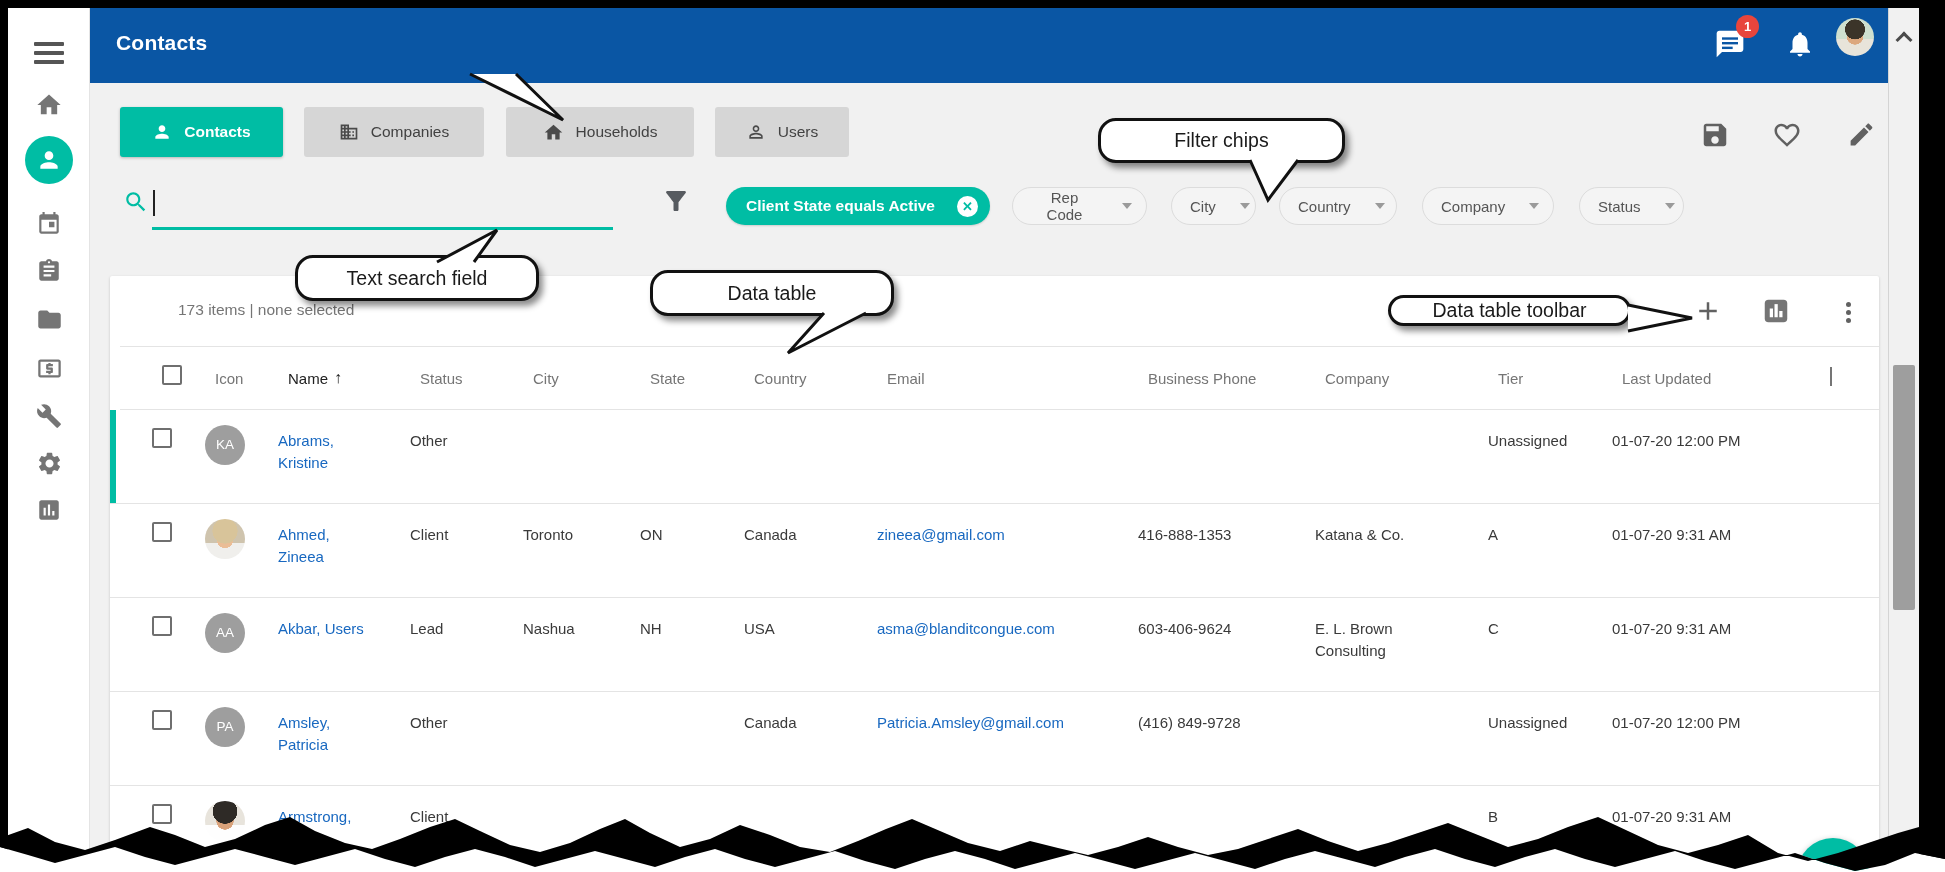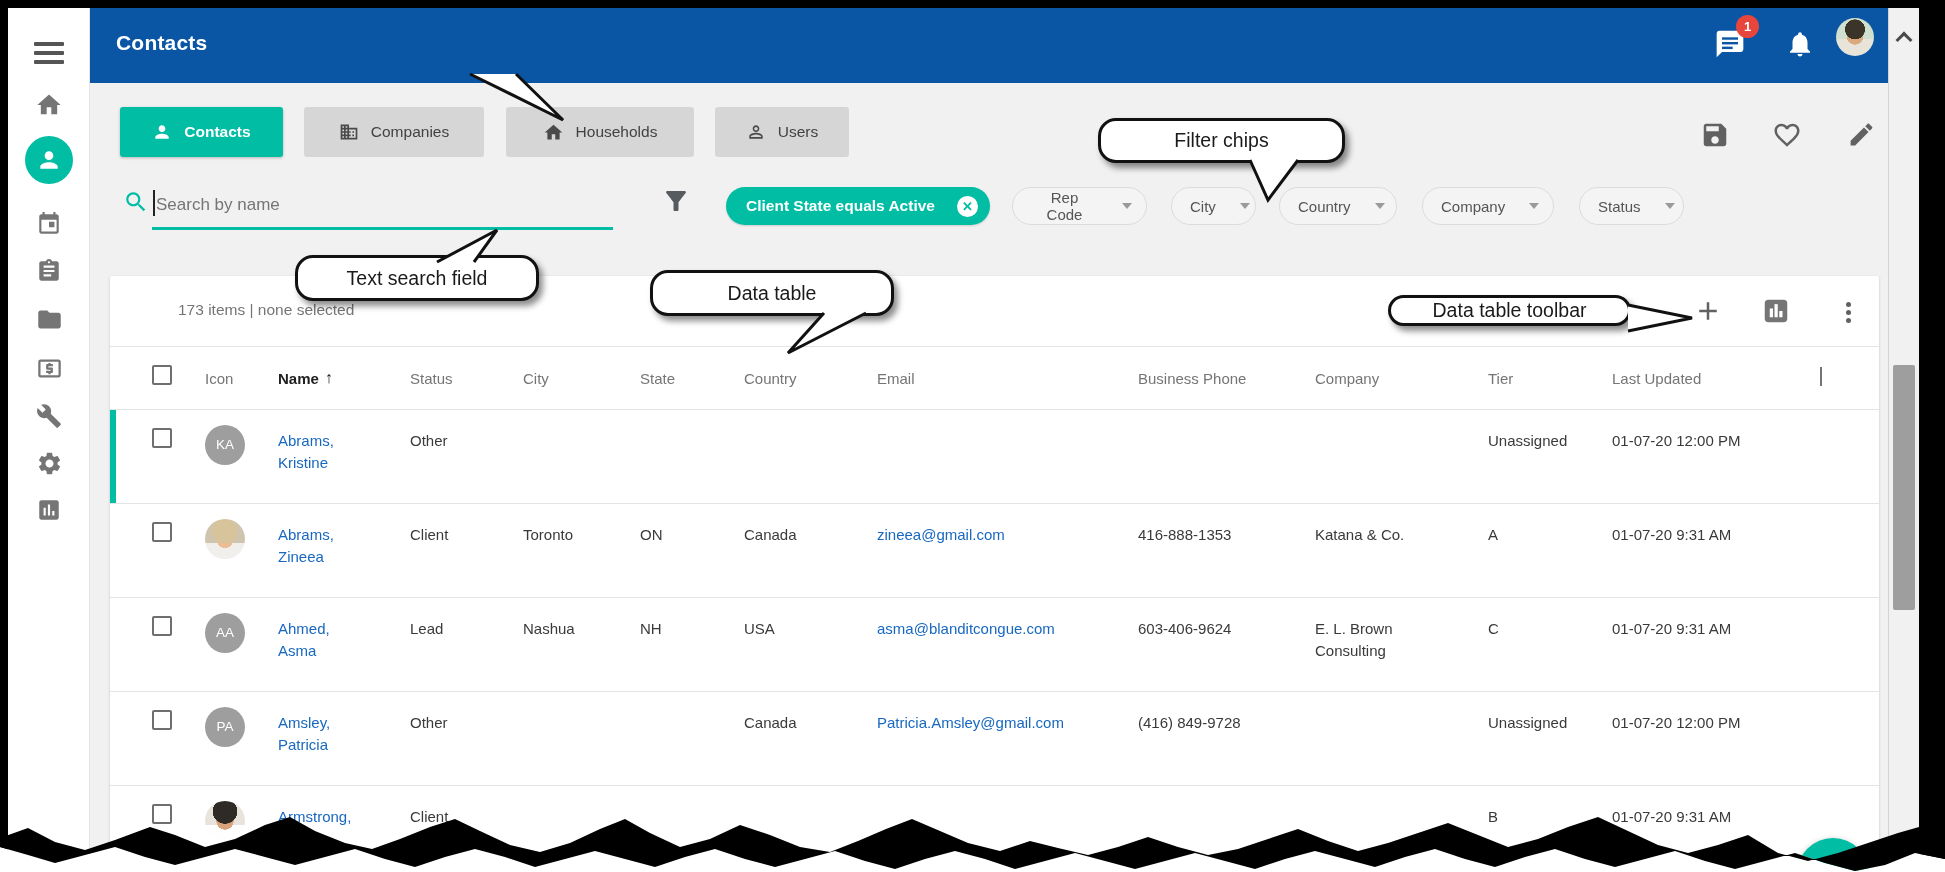--- a/index.html
+++ b/index.html
@@ -80,23 +80,23 @@
   .ptoolbar { position:relative; height:70px; }
   .status-bar { position:absolute; left:22px; top:25px; font-size:15.5px; color:#757575;margin-left:46px; }
   .pt-icon { position:absolute; top:20px; width:32px; height:32px; background:none; border:none; cursor:pointer; }
   .pt-icon svg { fill:#616161; }
   .pt-add { left:1582px; }
   .pt-chart { left:1650px; }
   .pt-more { left:1722px; display:flex; flex-direction:column; align-items:center; justify-content:center; gap:3px; }
   .pt-more i { width:5px; height:5px; border-radius:50%; background:#616161; }
 
   .tgrid { display:grid; grid-template-columns:53px 73px 132px 113px 117px 104px 133px 261px 177px 173px 124px 208px 1fr; padding-left:42px; }
-  .thead { height:64px; border-top:1px solid #e4e4e4; border-bottom:1px solid #e4e4e4; align-items:center; }
+  .thead { height:64px; border-top:1px solid #e4e4e4; border-bottom:1px solid #e4e4e4; align-items:center;margin-left:10px; }
   .th { font-size:15px; color:#757575; cursor:pointer; display:flex; align-items:center; gap:6px; }
-  .th.sorted { color:#212121; font-weight:bold; }
+  .th.sorted { color:#212121; font-weight:normal; }
   .sort-arrow { font-size:16px; color:#212121; }
   .chev-right { width:11px; height:11px; border-top:2.5px solid #757575; border-right:2.5px solid #757575; transform:rotate(45deg); justify-self:center; cursor:pointer; }
 
   .trow { position:relative; height:94px; border-bottom:1px solid #e4e4e4; align-items:start; }
   .trow.highlighted::before { content:""; position:absolute; left:0; top:0; bottom:0; width:6px; background:#00bda4; }
   .cell { padding-top:20px; font-size:15px; color:#3a3a3a; line-height:22px; }
   .checkbox { display:inline-block; width:20px; height:20px; border:2.5px solid #6f6f6f; border-radius:2px; background:#fff; cursor:pointer; margin-top:-2px; }
   .avatar { display:flex; width:40px; height:40px; border-radius:50%; margin-top:-5px; align-items:center; justify-content:center; }
   .avatar.initials { background:#9e9e9e; color:#fff; font-size:13.5px; }
   .avatar.photo.woman { background:
@@ -249,21 +249,20 @@
             <path d="M3 17.25V21h3.75L17.81 9.94l-3.75-3.75L3 17.25zM20.71 7.04c.39-.39.39-1.02 0-1.41l-2.34-2.34c-.39-.39-1.02-.39-1.41 0l-1.83 1.83 3.75 3.75 1.83-1.83z"></path>
           </svg>
       </button>
 
       <span class="search-icon">
         <svg width="26" height="26" viewBox="0 0 24 24" fill="#00bda4">
             <path d="M15.5 14h-.79l-.28-.27C15.41 12.59 16 11.11 16 9.5 16 5.91 13.09 3 9.5 3S3 5.91 3 9.5 5.91 16 9.5 16c1.61 0 3.09-.59 4.23-1.57l.27.28v.79l5 4.99L20.49 19l-4.99-5zm-6 0C7.01 14 5 11.99 5 9.5S7.01 5 9.5 5 14 7.01 14 9.5 11.99 14 9.5 14z"></path>
           </svg>
       </span>
       <span class="caret"></span>
-      <input class="search-input" type="text" placeholder="Search by name" style="">
       <span class="underline"></span>
       <button class="funnel">
         <svg width="30" height="30" viewBox="0 0 24 24">
             <path d="M4.25 5.61C6.27 8.2 10 13 10 13v6c0 .55.45 1 1 1h2c.55 0 1-.45 1-1v-6s3.72-4.8 5.74-7.39c.51-.66.04-1.61-.79-1.61H5.04c-.83 0-1.3.95-.79 1.61z"></path>
           </svg>
       </button>
 
       <button class="chip-active">
         <span>Client State equals Active</span>
         <span class="chip-x">✕</span>
@@ -367,38 +366,38 @@
     <div class="cell"><span class="companywrap"></span></div>
     <div class="cell">Unassigned</div>
     <div class="cell">01-07-20 12:00 PM</div>
     <div class="cell"></div>
   </div>
             <div class="tgrid trow">
     <div class="cell"><span class="checkbox"></span></div>
     <div class="cell">
                 <span class="avatar photo woman"></span>
               </div>
-    <div class="cell"><a class="namelink">Abrams, Zineea</a></div>
+    <div class="cell"><a class="namelink">Ahmed, Zineea</a></div>
     <div class="cell">Client</div>
     <div class="cell">Toronto</div>
     <div class="cell">ON</div>
     <div class="cell">Canada</div>
     <div class="cell"><a class="maillink">zineea@gmail.com</a></div>
     <div class="cell">416-888-1353</div>
     <div class="cell"><span class="companywrap">Katana &amp; Co.</span></div>
     <div class="cell">A</div>
     <div class="cell">01-07-20 9:31 AM</div>
     <div class="cell"></div>
   </div>
             <div class="tgrid trow">
     <div class="cell"><span class="checkbox"></span></div>
     <div class="cell">
                 <span class="avatar initials">AA</span>
               </div>
-    <div class="cell"><a class="namelink">Ahmed, Asma</a></div>
+    <div class="cell"><a class="namelink">Akbar, Users</a></div>
     <div class="cell">Lead</div>
     <div class="cell">Nashua</div>
     <div class="cell">NH</div>
     <div class="cell">USA</div>
     <div class="cell"><a class="maillink">asma@blanditcongue.com</a></div>
     <div class="cell">603-406-9624</div>
     <div class="cell"><span class="companywrap">E. L. Brown Consulting</span></div>
     <div class="cell">C</div>
     <div class="cell">01-07-20 9:31 AM</div>
     <div class="cell"></div>

